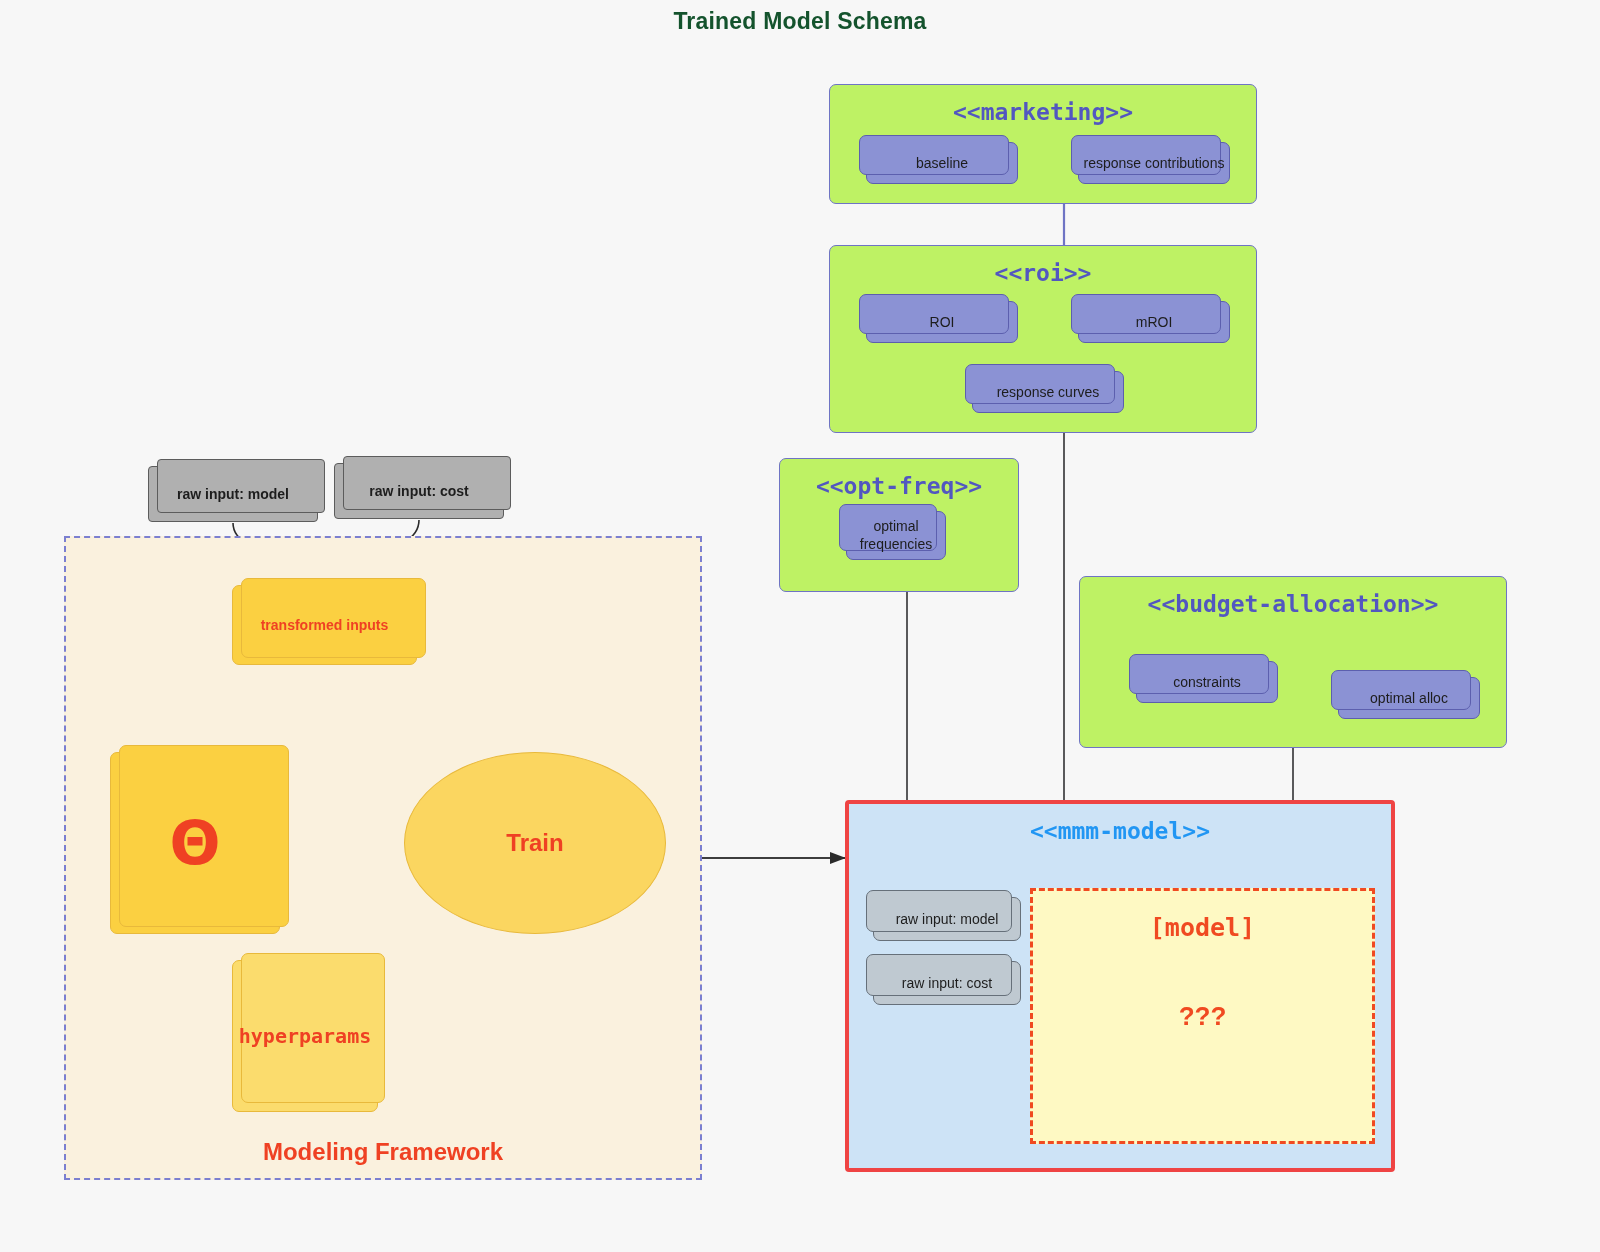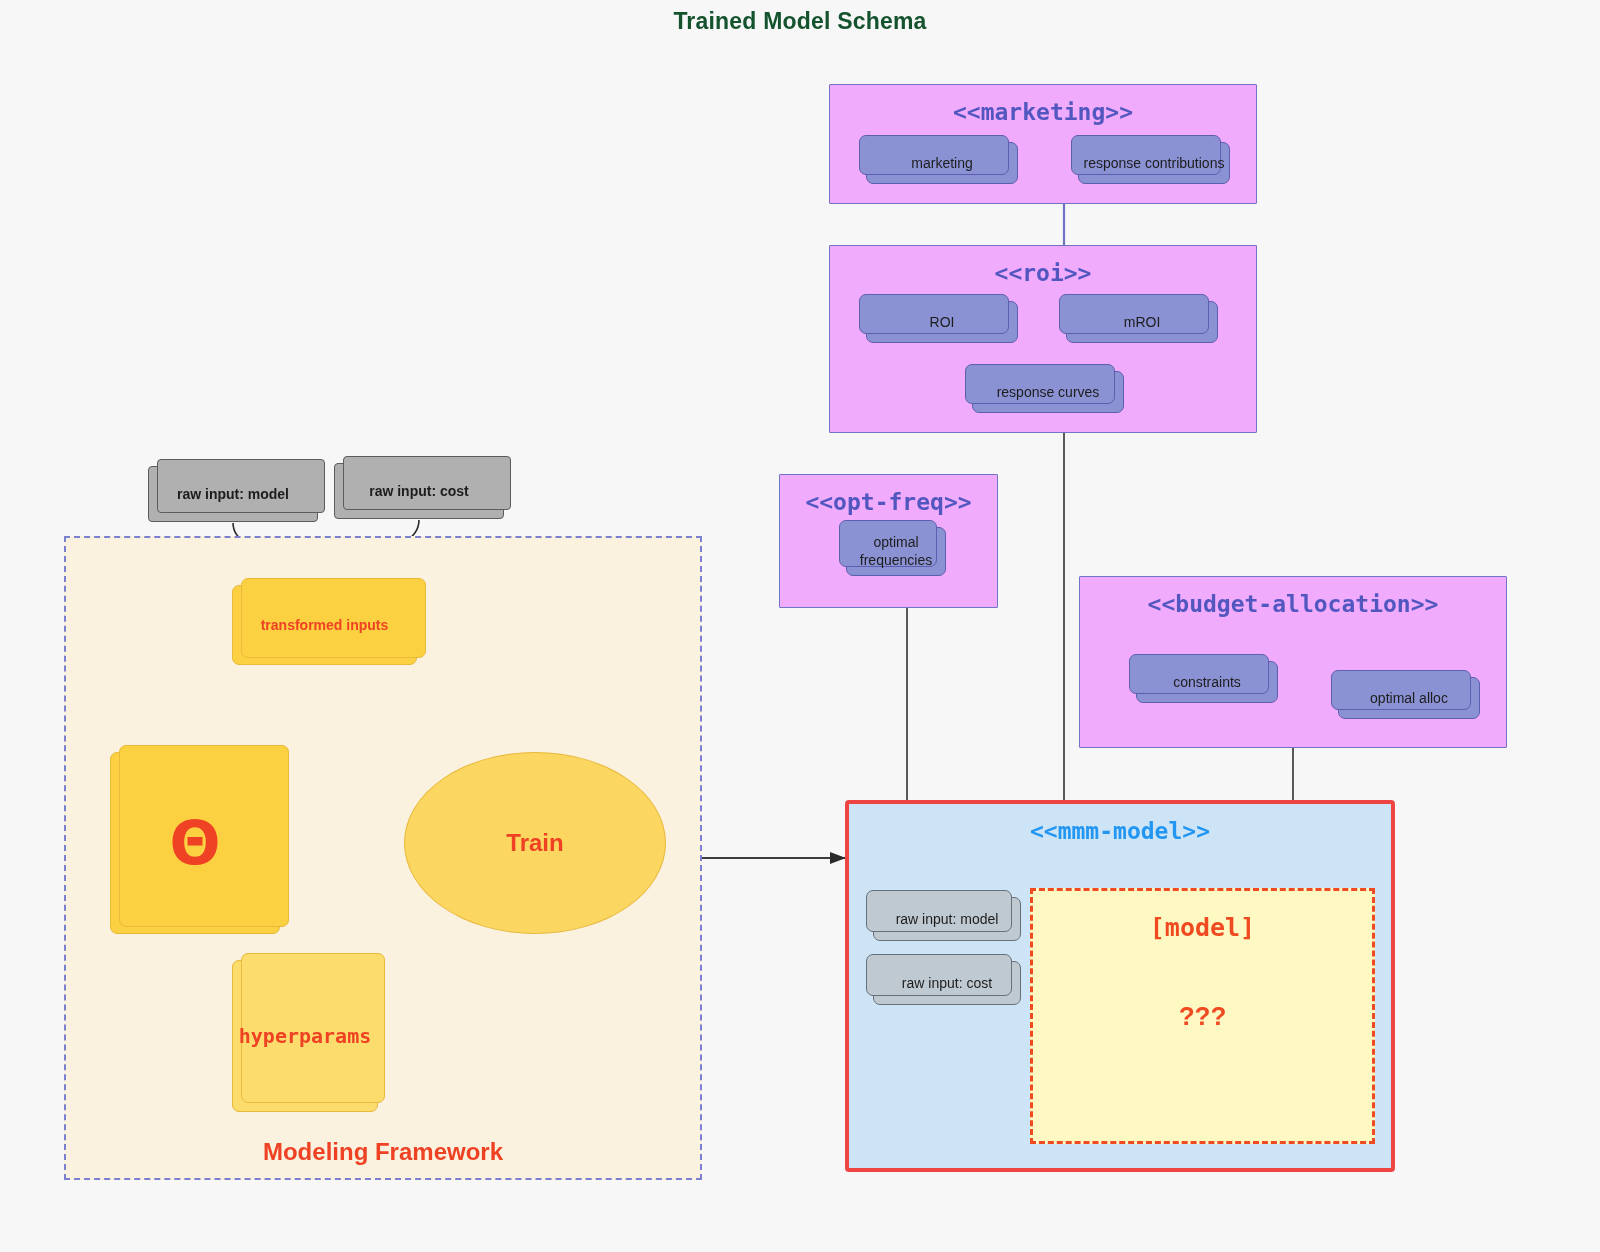--- a/index.html
+++ b/index.html
@@ -19,23 +19,23 @@
     font-size:23px;font-weight:bold;color:#14532d;
     letter-spacing:.2px;
   }
 
   
   #links{position:absolute;left:0;top:0;width:1600px;height:1252px;pointer-events:none;}
 
   
   .pkg{
     position:absolute;
-    background:#f0abfc;
+    background:#bef264;
     border:1.6px solid #6f74c4;
-    border-radius:1px;
+    border-radius:7px;
     box-sizing:border-box;
   }
   .pkg-title{
     position:absolute;left:0;right:0;top:14px;
     text-align:center;
     font-family:"DejaVu Sans Mono","Liberation Mono",monospace;
     font-size:23px;font-weight:bold;
     color:#5257c0;
     letter-spacing:0px;
   }
@@ -211,45 +211,45 @@
 
     <path d="M382,1037 C470,1037 533,1010 536,952" fill="none" stroke="#e8301c" stroke-width="2.6" marker-end="url(#arrRed)"></path>
 
     <line x1="702" y1="858" x2="845" y2="858" stroke="#3d3d3d" stroke-width="1.8" marker-end="url(#arrBlack)"></line>
   </svg>
 
   <div class="pkg" style="left:829px;top:84px;width:428px;height:120px;">
     <div class="pkg-title mono">&lt;&lt;marketing&gt;&gt;</div>
     <div class="node purple" style="left:36px;top:57px;width:152px;height:42px;">
       <span class="shadow" style="left:-8px;top:-8px;"></span>
-      <span>marketing</span>
+      <span>baseline</span>
     </div>
     <div class="node purple" style="left:248px;top:57px;width:152px;height:42px;">
       <span class="shadow" style="left:-8px;top:-8px;"></span>
       <span>response contributions</span>
     </div>
   </div>
 
   <div class="pkg" style="left:829px;top:245px;width:428px;height:188px;">
     <div class="pkg-title mono">&lt;&lt;roi&gt;&gt;</div>
     <div class="node purple" style="left:36px;top:55px;width:152px;height:42px;">
       <span class="shadow" style="left:-8px;top:-8px;"></span>
       <span>ROI</span>
     </div>
-    <div class="node purple" style="left:236px;top:55px;width:152px;height:42px;">
+    <div class="node purple" style="left:248px;top:55px;width:152px;height:42px;">
       <span class="shadow" style="left:-8px;top:-8px;"></span>
       <span>mROI</span>
     </div>
     <div class="node purple" style="left:142px;top:125px;width:152px;height:42px;">
       <span class="shadow" style="left:-8px;top:-8px;"></span>
       <span>response curves</span>
     </div>
   </div>
 
-  <div class="pkg" style="left:779px;top:458px;width:219px;height:134px;margin-top:16px;">
+  <div class="pkg" style="left:779px;top:458px;width:240px;height:134px;">
     <div class="pkg-title mono">&lt;&lt;opt-freq&gt;&gt;</div>
     <div class="node purple" style="left:66px;top:52px;width:100px;height:49px;flex-direction:column;line-height:1.25;">
       <span class="shadow" style="left:-8px;top:-8px;"></span>
       <span>optimal</span>
       <span>frequencies</span>
     </div>
   </div>
 
   <div class="pkg" style="left:1079px;top:576px;width:428px;height:172px;">
     <div class="pkg-title mono">&lt;&lt;budget-allocation&gt;&gt;</div>

